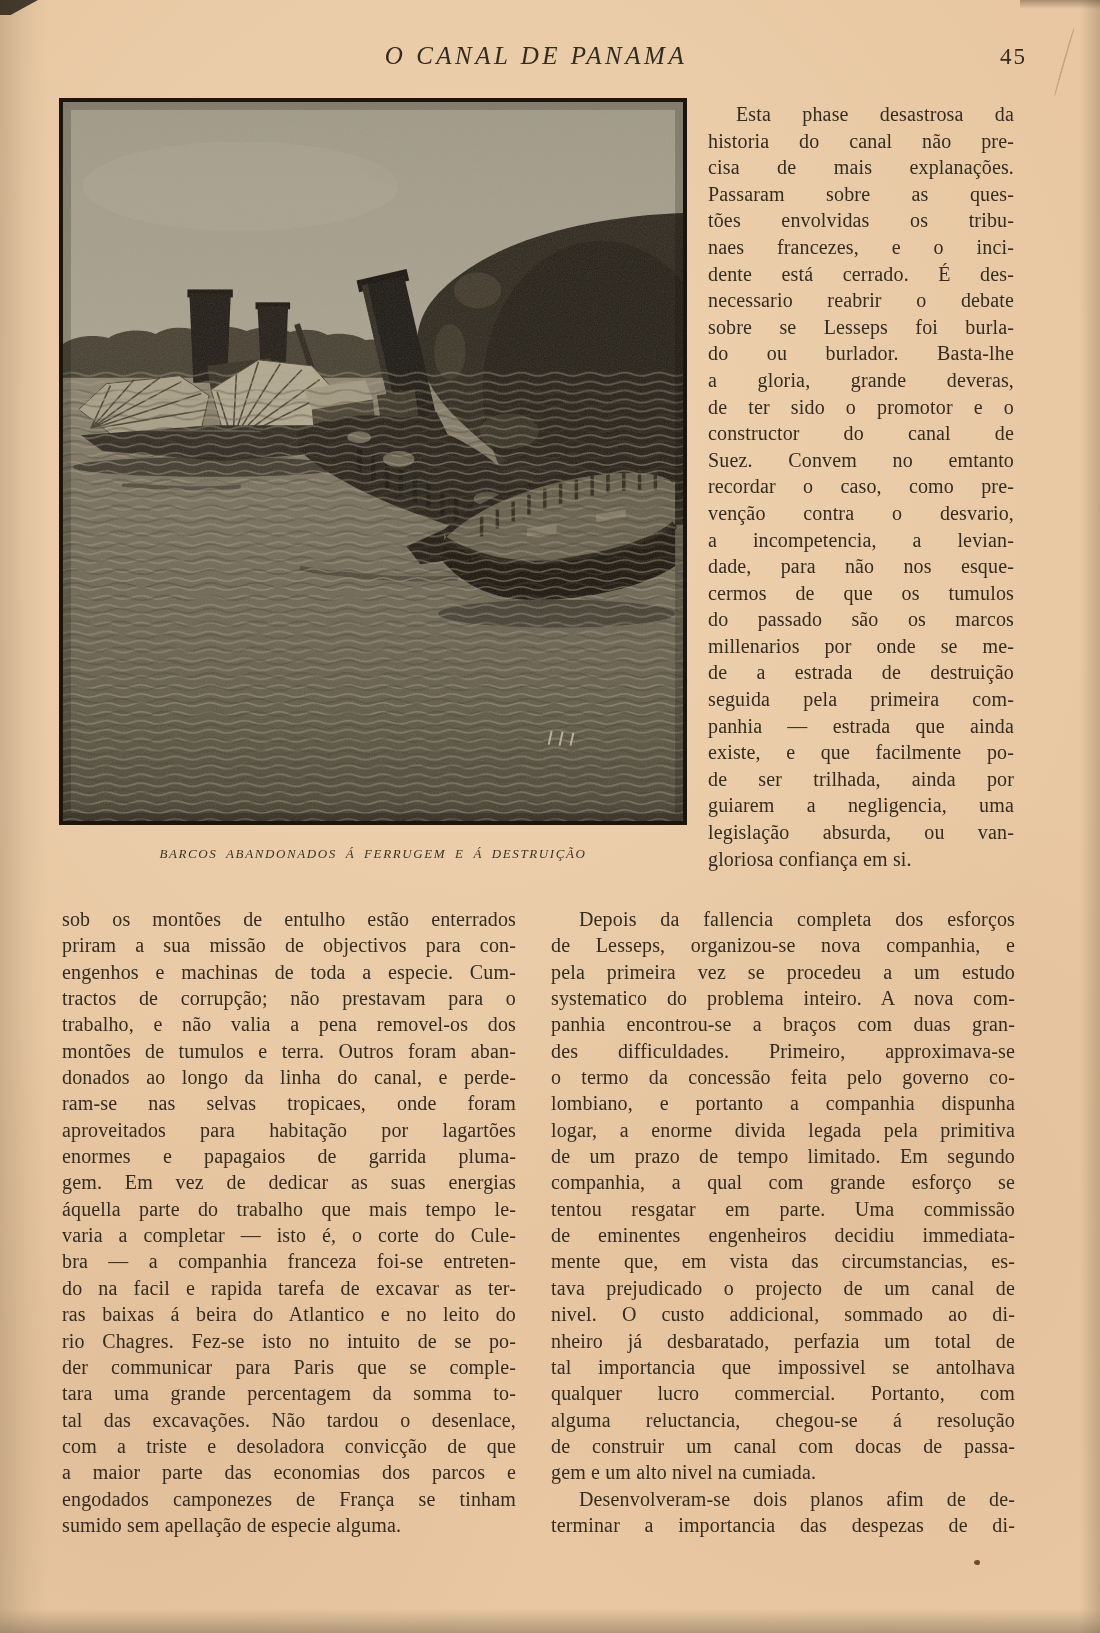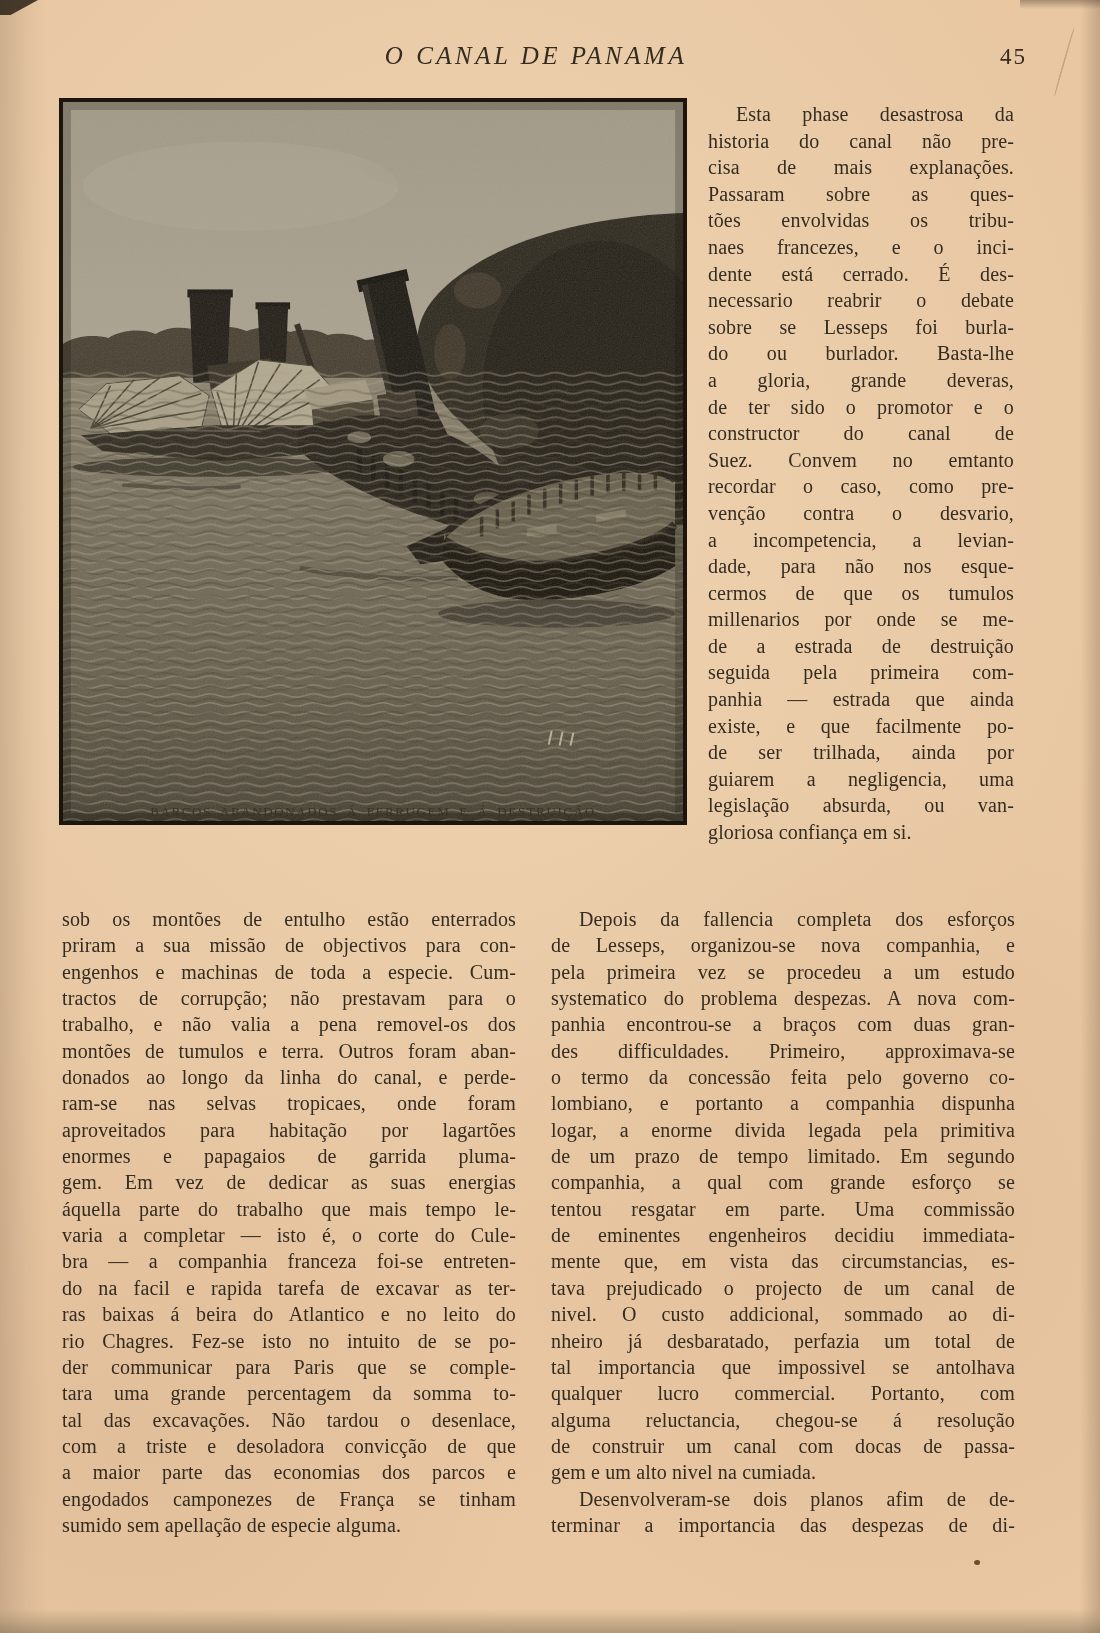--- a/index.html
+++ b/index.html
@@ -36,22 +36,22 @@
   .title{position:absolute;left:60px;top:42px;width:952px;text-align:center;
     font-style:italic;font-size:25px;letter-spacing:3.5px;white-space:nowrap;}
   .pagenum{position:absolute;left:1000px;top:44px;width:70px;
     font-size:23px;letter-spacing:2px;}
 
   
   .figure{position:absolute;left:59px;top:98px;width:628px;height:727px;
     box-sizing:border-box;border:4px solid var(--photo-frame,#1b150d);
     background:#a9a190;}
   .figure svg{display:block;width:100%;height:100%;}
-  .caption{position:absolute;left:59px;top:804px;width:628px;text-align:center;
-    font-size:13px;letter-spacing:1.6px;word-spacing:4px;color:#3a3227;white-space:nowrap;}
+  .caption{position:absolute;left:59px;top:846px;width:628px;text-align:center;
+    font-size:13px;letter-spacing:1.6px;word-spacing:4px;color:#3a3227;white-space:nowrap;font-style:italic;}
 
   
   .col{position:absolute;font-size:20px;}
   .col-narrow{left:708px;top:101px;width:306px;line-height:26.6px;}
   .col-bl{left:62px;top:906px;width:454px;line-height:26.35px;}
   .col-br{left:551px;top:906px;width:464px;line-height:26.35px;}
   .para .line{text-align:justify;text-align-last:justify;letter-spacing:.15px;}
   .para.ends .line:last-child{text-align-last:left;}
   .para.indent .line:first-child{text-indent:28px;}
 </style>
@@ -254,20 +254,21 @@
         <div class="line">do ou burlador. Basta-lhe</div>
         <div class="line">a gloria, grande deveras,</div>
         <div class="line">de ter sido o promotor e o</div>
         <div class="line">constructor do canal de</div>
         <div class="line">Suez. Convem no emtanto</div>
         <div class="line">recordar o caso, como pre-</div>
         <div class="line">venção contra o desvario,</div>
         <div class="line">a incompetencia, a levian-</div>
         <div class="line">dade, para não nos esque-</div>
         <div class="line">cermos de que os tumulos</div>
+        <div class="line">do passado são os marcos</div>
         <div class="line">millenarios por onde se me-</div>
         <div class="line">de a estrada de destruição</div>
         <div class="line">seguida pela primeira com-</div>
         <div class="line">panhia — estrada que ainda</div>
         <div class="line">existe, e que facilmente po-</div>
         <div class="line">de ser trilhada, ainda por</div>
         <div class="line">guiarem a negligencia, uma</div>
         <div class="line">legislação absurda, ou van-</div>
         <div class="line">gloriosa confiança em si.</div>
       </div>
@@ -298,21 +299,21 @@
         <div class="line">a maior parte das economias dos parcos e</div>
         <div class="line">engodados camponezes de França se tinham</div>
         <div class="line">sumido sem apellação de especie alguma.</div>
       </div>
     </div>
   <div class="col col-br">
       <div class="para indent ends">
         <div class="line">Depois da fallencia completa dos esforços</div>
         <div class="line">de Lesseps, organizou-se nova companhia, e</div>
         <div class="line">pela primeira vez se procedeu a um estudo</div>
-        <div class="line">systematico do problema despezas. A nova com-</div>
+        <div class="line">systematico do problema inteiro. A nova com-</div>
         <div class="line">panhia encontrou-se a braços com duas gran-</div>
         <div class="line">des difficuldades. Primeiro, approximava-se</div>
         <div class="line">o termo da concessão feita pelo governo co-</div>
         <div class="line">lombiano, e portanto a companhia dispunha</div>
         <div class="line">logar, a enorme divida legada pela primitiva</div>
         <div class="line">de um prazo de tempo limitado. Em segundo</div>
         <div class="line">companhia, a qual com grande esforço se</div>
         <div class="line">tentou resgatar em parte. Uma commissão</div>
         <div class="line">de eminentes engenheiros decidiu immediata-</div>
         <div class="line">mente que, em vista das circumstancias, es-</div>

